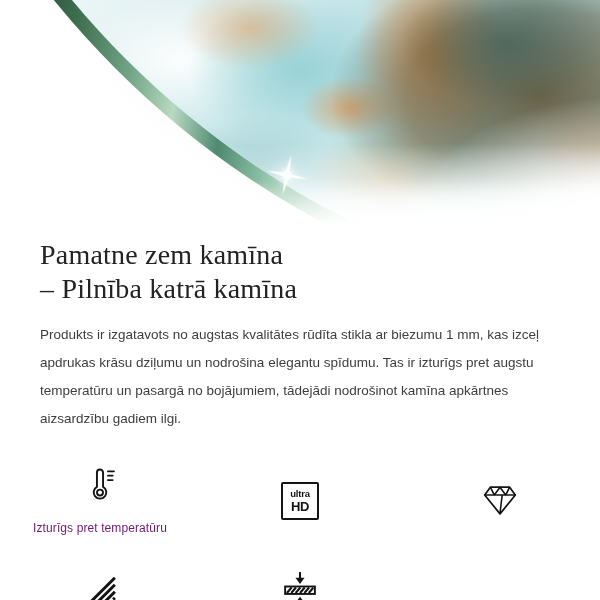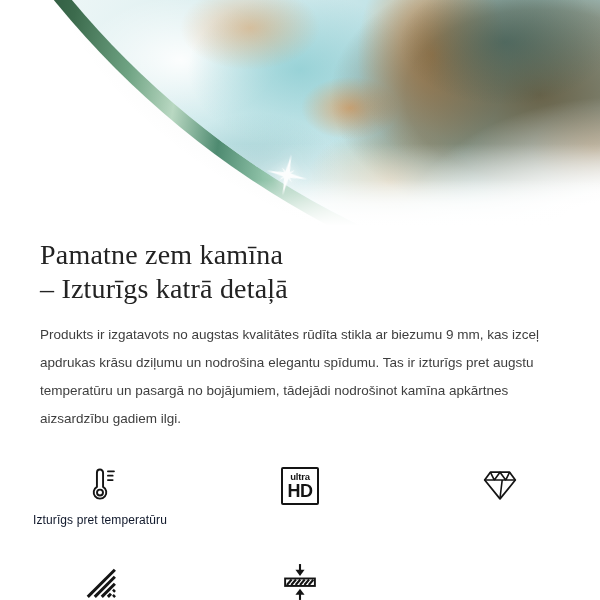--- a/index.html
+++ b/index.html
@@ -67,56 +67,56 @@
     margin:15px 0 0 0;max-width:528px;
     font-size:13.5px;line-height:28px;color:#3e3e3e;
   }
 
   
   .features{
     margin-top:28px;display:grid;
     grid-template-columns:repeat(3,1fr);
     row-gap:32px;
   }
-  .feature{display:flex;flex-direction:column;align-items:center;}
+  .feature{display:flex;flex-direction:column;align-items:center;justify-content:center;}
   .feature .icon-wrap{height:44px;display:flex;align-items:flex-end;justify-content:center;}
   .feature .label{
-    margin-top:8px;font-size:12px;color:#0f172a;letter-spacing:0.1px;
+    margin-top:16px;font-size:12px;color:#701a75;letter-spacing:0.1px;
   }
   .icon-stroke{stroke:#141414;fill:none;}
   .ultrahd-box{
     width:38px;height:38px;border:2.5px solid #141414;border-radius:2px;
     display:flex;flex-direction:column;align-items:center;justify-content:center;
     color:#141414;line-height:1;box-sizing:border-box;
   }
   .ultrahd-box .l1{font-size:9.5px;font-weight:700;letter-spacing:-0.2px;}
-  .ultrahd-box .l2{font-size:18px;font-weight:700;letter-spacing:-0.4px;margin-top:1px;}
+  .ultrahd-box .l2{font-size:13px;font-weight:700;letter-spacing:-0.4px;margin-top:1px;}
 </style>
 </head>
 <body>
 
 <div class="page">
 
   <div class="hero">
     <div class="glass-edge"></div>
     <div class="marble"></div>
     <svg class="sparkle" viewBox="-23 -23 46 46">
       <path d="M0,-21 L2.3,-2.3 L21,0 L2.3,2.3 L0,21 L-2.3,2.3 L-21,0 L-2.3,-2.3 Z" fill="#ffffff"></path>
       <path d="M0,-9 L1.4,-1.4 L9,0 L1.4,1.4 L0,9 L-1.4,1.4 L-9,0 L-1.4,-1.4 Z" fill="#ffffff" transform="rotate(45)" opacity="0.9"></path>
       <circle r="2.6" fill="#ffffff"></circle>
     </svg>
     <div class="hero-fade"></div>
   </div>
 
   <div class="content">
     <h1 class="title">
       <span>Pamatne zem kamīna</span><br>
-      <span>– Izturīgs katrā detaļā</span>
+      <span>– Pilnība katrā kamīna</span>
     </h1>
-    <p class="intro">Produkts ir izgatavots no augstas kvalitātes rūdīta stikla ar biezumu 9 mm, kas izceļ apdrukas krāsu dziļumu un nodrošina elegantu spīdumu. Tas ir izturīgs pret augstu temperatūru un pasargā no bojājumiem, tādejādi nodrošinot kamīna apkārtnes aizsardzību gadiem ilgi.</p>
+    <p class="intro">Produkts ir izgatavots no augstas kvalitātes rūdīta stikla ar biezumu 1 mm, kas izceļ apdrukas krāsu dziļumu un nodrošina elegantu spīdumu. Tas ir izturīgs pret augstu temperatūru un pasargā no bojājumiem, tādejādi nodrošinot kamīna apkārtnes aizsardzību gadiem ilgi.</p>
   </div>
 
   <div class="features">
 
     <div class="feature">
       <div class="icon-wrap">
         <svg width="42" height="42" viewBox="0 0 48 48">
           <path class="icon-stroke" stroke-width="2.2" d="M20.5,11 a3.5,3.5 0 0 1 7,0 V27.2 a7.2,7.2 0 1 1 -7,0 Z"></path>
           <circle class="icon-stroke" stroke-width="2.2" cx="24" cy="33.8" r="3.4"></circle>
           <path class="icon-stroke" stroke-width="2" stroke-linecap="round" d="M33,9.5 H40 M33,14.5 H38.5 M33,19.5 H38.5"></path>

